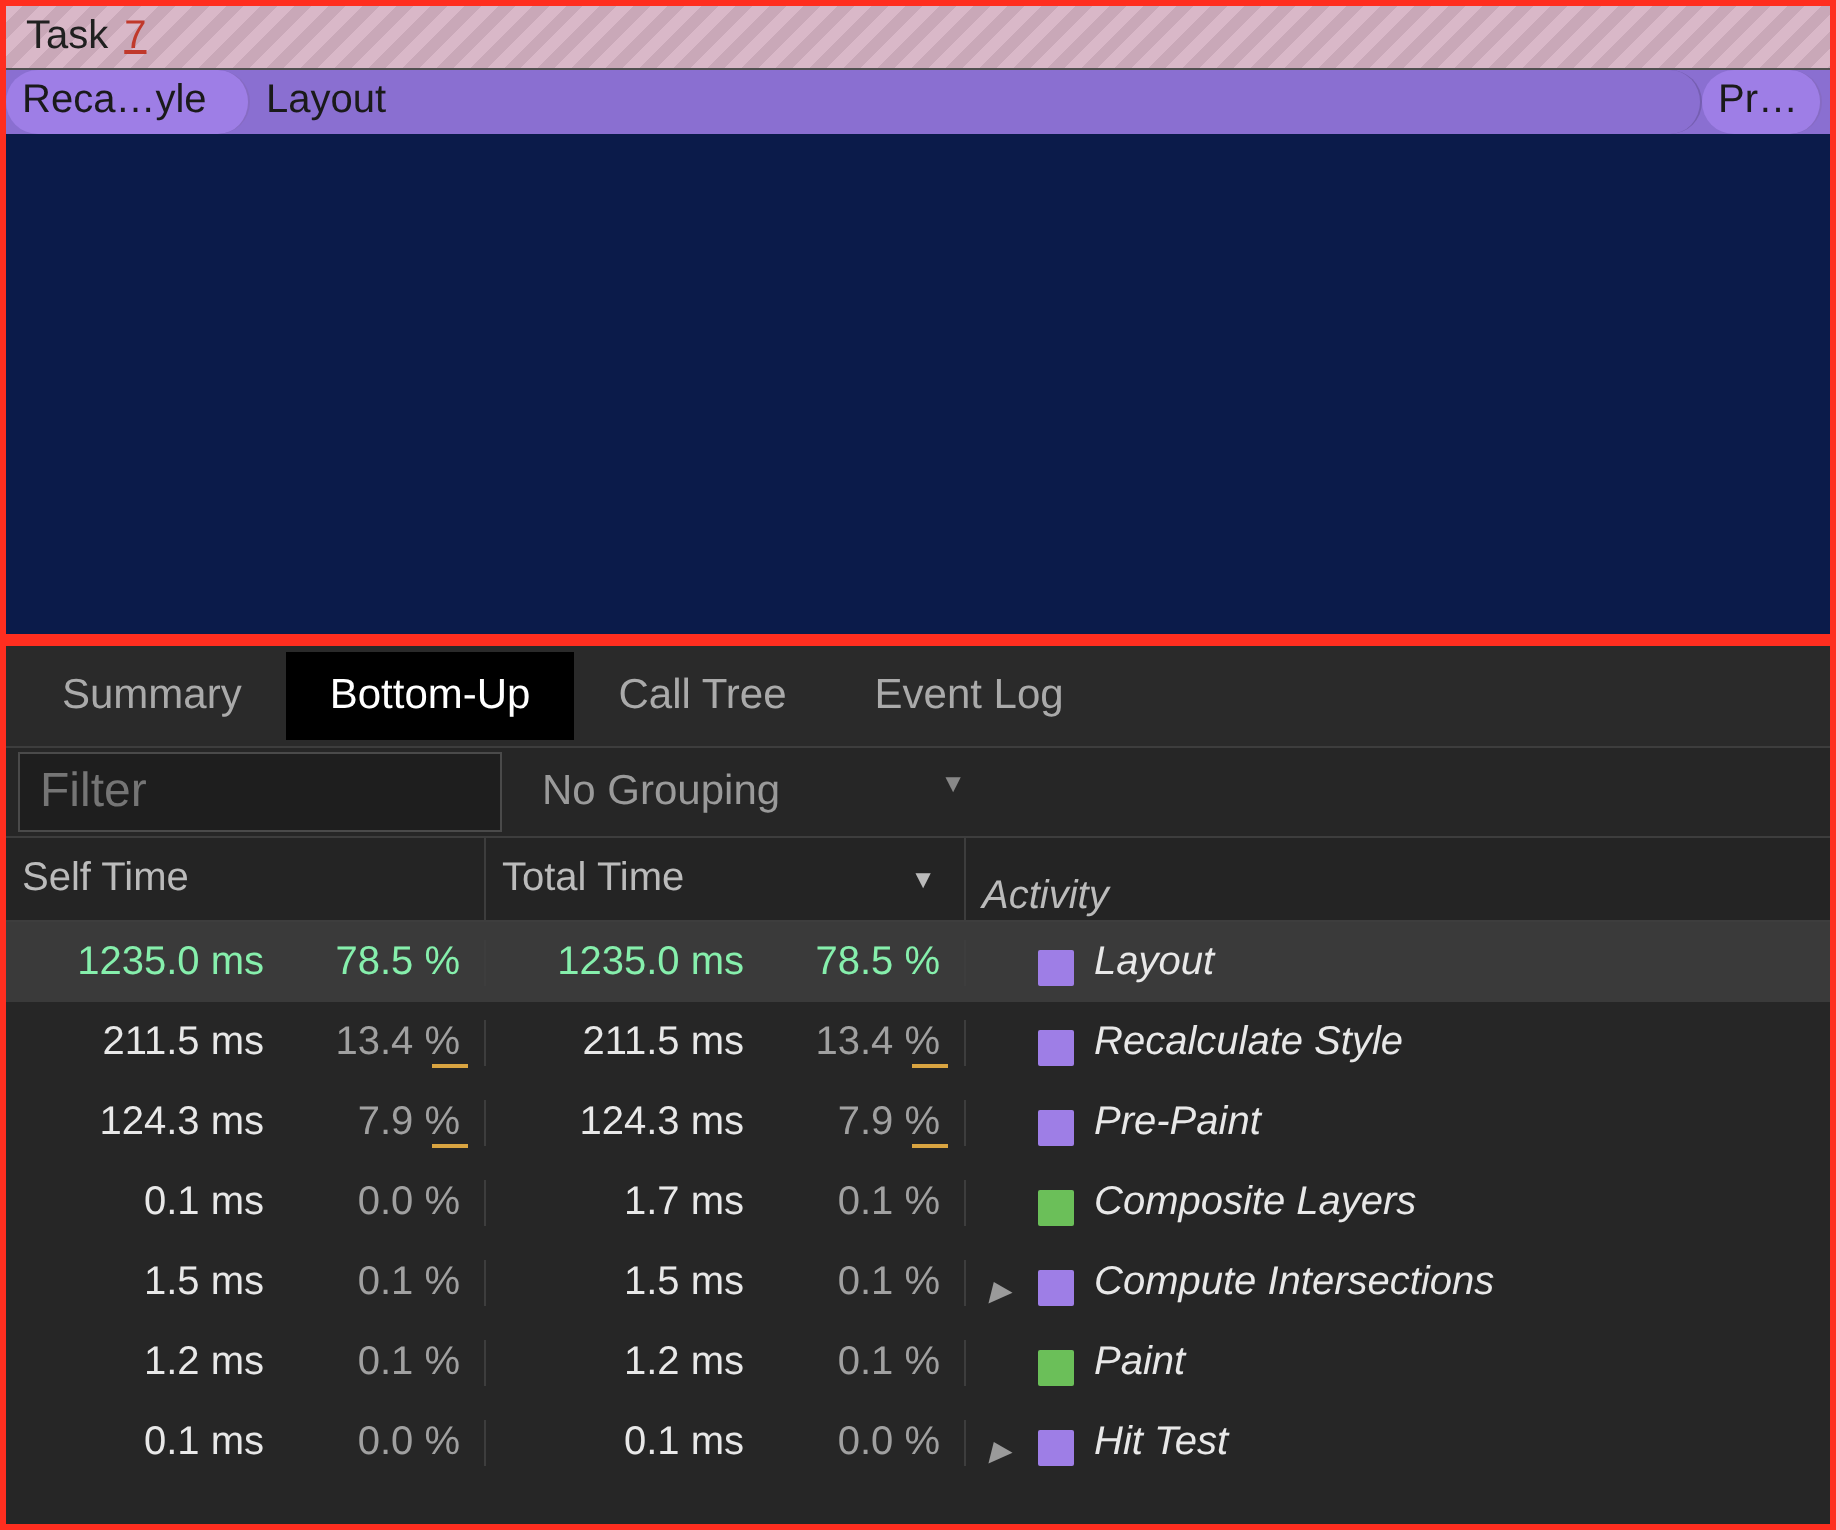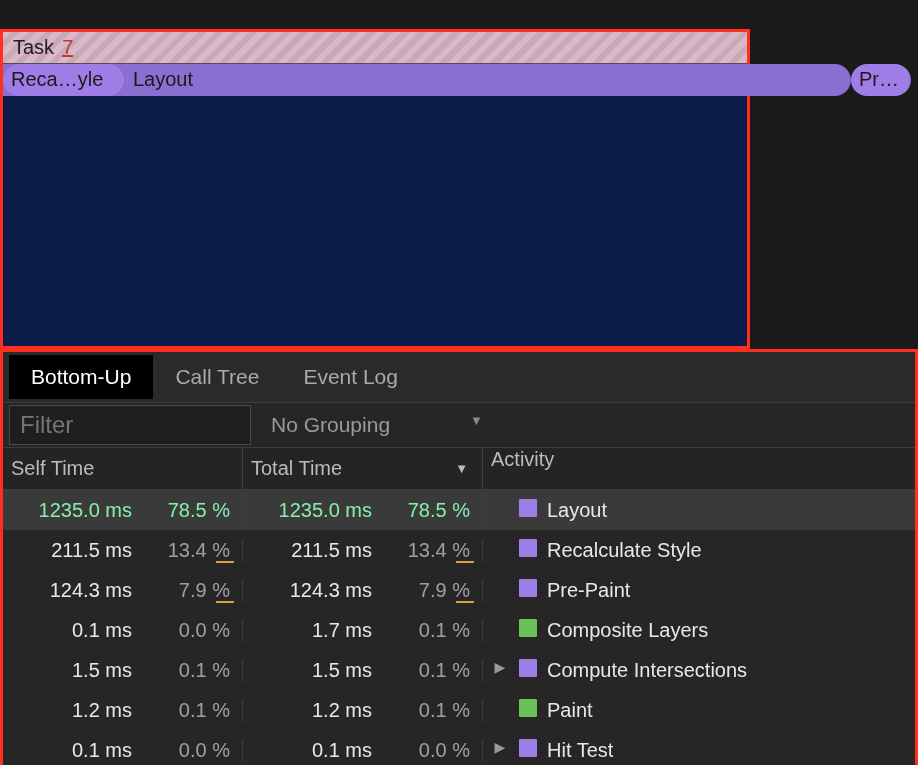--- a/index.html
+++ b/index.html
@@ -7,27 +7,26 @@
     width: 918px; height: 765px;
     background: #1a1a1a;
     font-family: -apple-system, "Segoe UI", Arial, sans-serif;
     font-size: 18px;
     color: #ccc;
     overflow: hidden;
   }
 
   
   .top-area {
-    width: 750px;
+    width: 918px;
     height: 320px;
     display: flex;
     flex-direction: column;
     border: 3px solid #ff2e1f;
     background: #0b1b4a;
-    margin-top: 29px;
   }
   .task-bar {
     height: 32px;
     display: flex;
     align-items: center;
     padding: 0 10px;
     background: repeating-linear-gradient(
       135deg,
       #d9b8c8 0px,
       #d9b8c8 6px,
@@ -152,21 +151,21 @@
     display: flex; align-items: center; justify-content: flex-end;
     padding-right: 6px;
   }
   .tr.sel .ms, .tr.sel .pct { color: #86efac; }
   .ms  { width: 118px; text-align: right; color: #e8e8e8; font-size: 20px; }
   .pct { width: 104px; text-align: right; color: #a0a0a0; font-size: 20px; position: relative; padding-right: 6px; }
   .pct .under { position:absolute; right:2px; bottom:-1px; width:18px; height:2px; background:#d9a441; display:none; }
   .pct.has-under .under { display:block; }
 
   .col-act {
-    display:flex; align-items:flex-start; gap:10px;
+    display:flex; align-items:flex-end; gap:10px;font-style:italic;
   }
   .expander {
     width: 18px; text-align:center; color:#9a9a9a; font-size:14px;
   }
   .swatch {
     width: 18px; height: 18px; border-radius: 1px;
   }
   .sw-purple { background: #9e7ee6; }
   .sw-green  { background: #6bbf59; }
   .act-name { color: #e8e8e8; font-size: 20px; }
@@ -183,20 +182,21 @@
     <div class="flame-seg" style="width:122px;background:#9e7ee6">Reca…yle</div>
     <div class="flame-seg" style="width:726px;background:#8a6fd1">Layout</div>
     <div class="flame-seg" style="width:60px;background:#9e7ee6">Pr…t</div>
   </div>
   <div class="navy-fill"></div>
 </div>
 
 <div class="bottom-area">
 
   <div class="tabs-row">
+    <div class="tab">Summary</div>
     <div class="tab active">Bottom-Up</div>
     <div class="tab">Call Tree</div>
     <div class="tab">Event Log</div>
   </div>
 
   <div class="filter-row">
     <input class="filter-input" placeholder="Filter" style="">
     <div class="grouping">
       <span>No Grouping</span>
       <span class="tri">▼</span>

